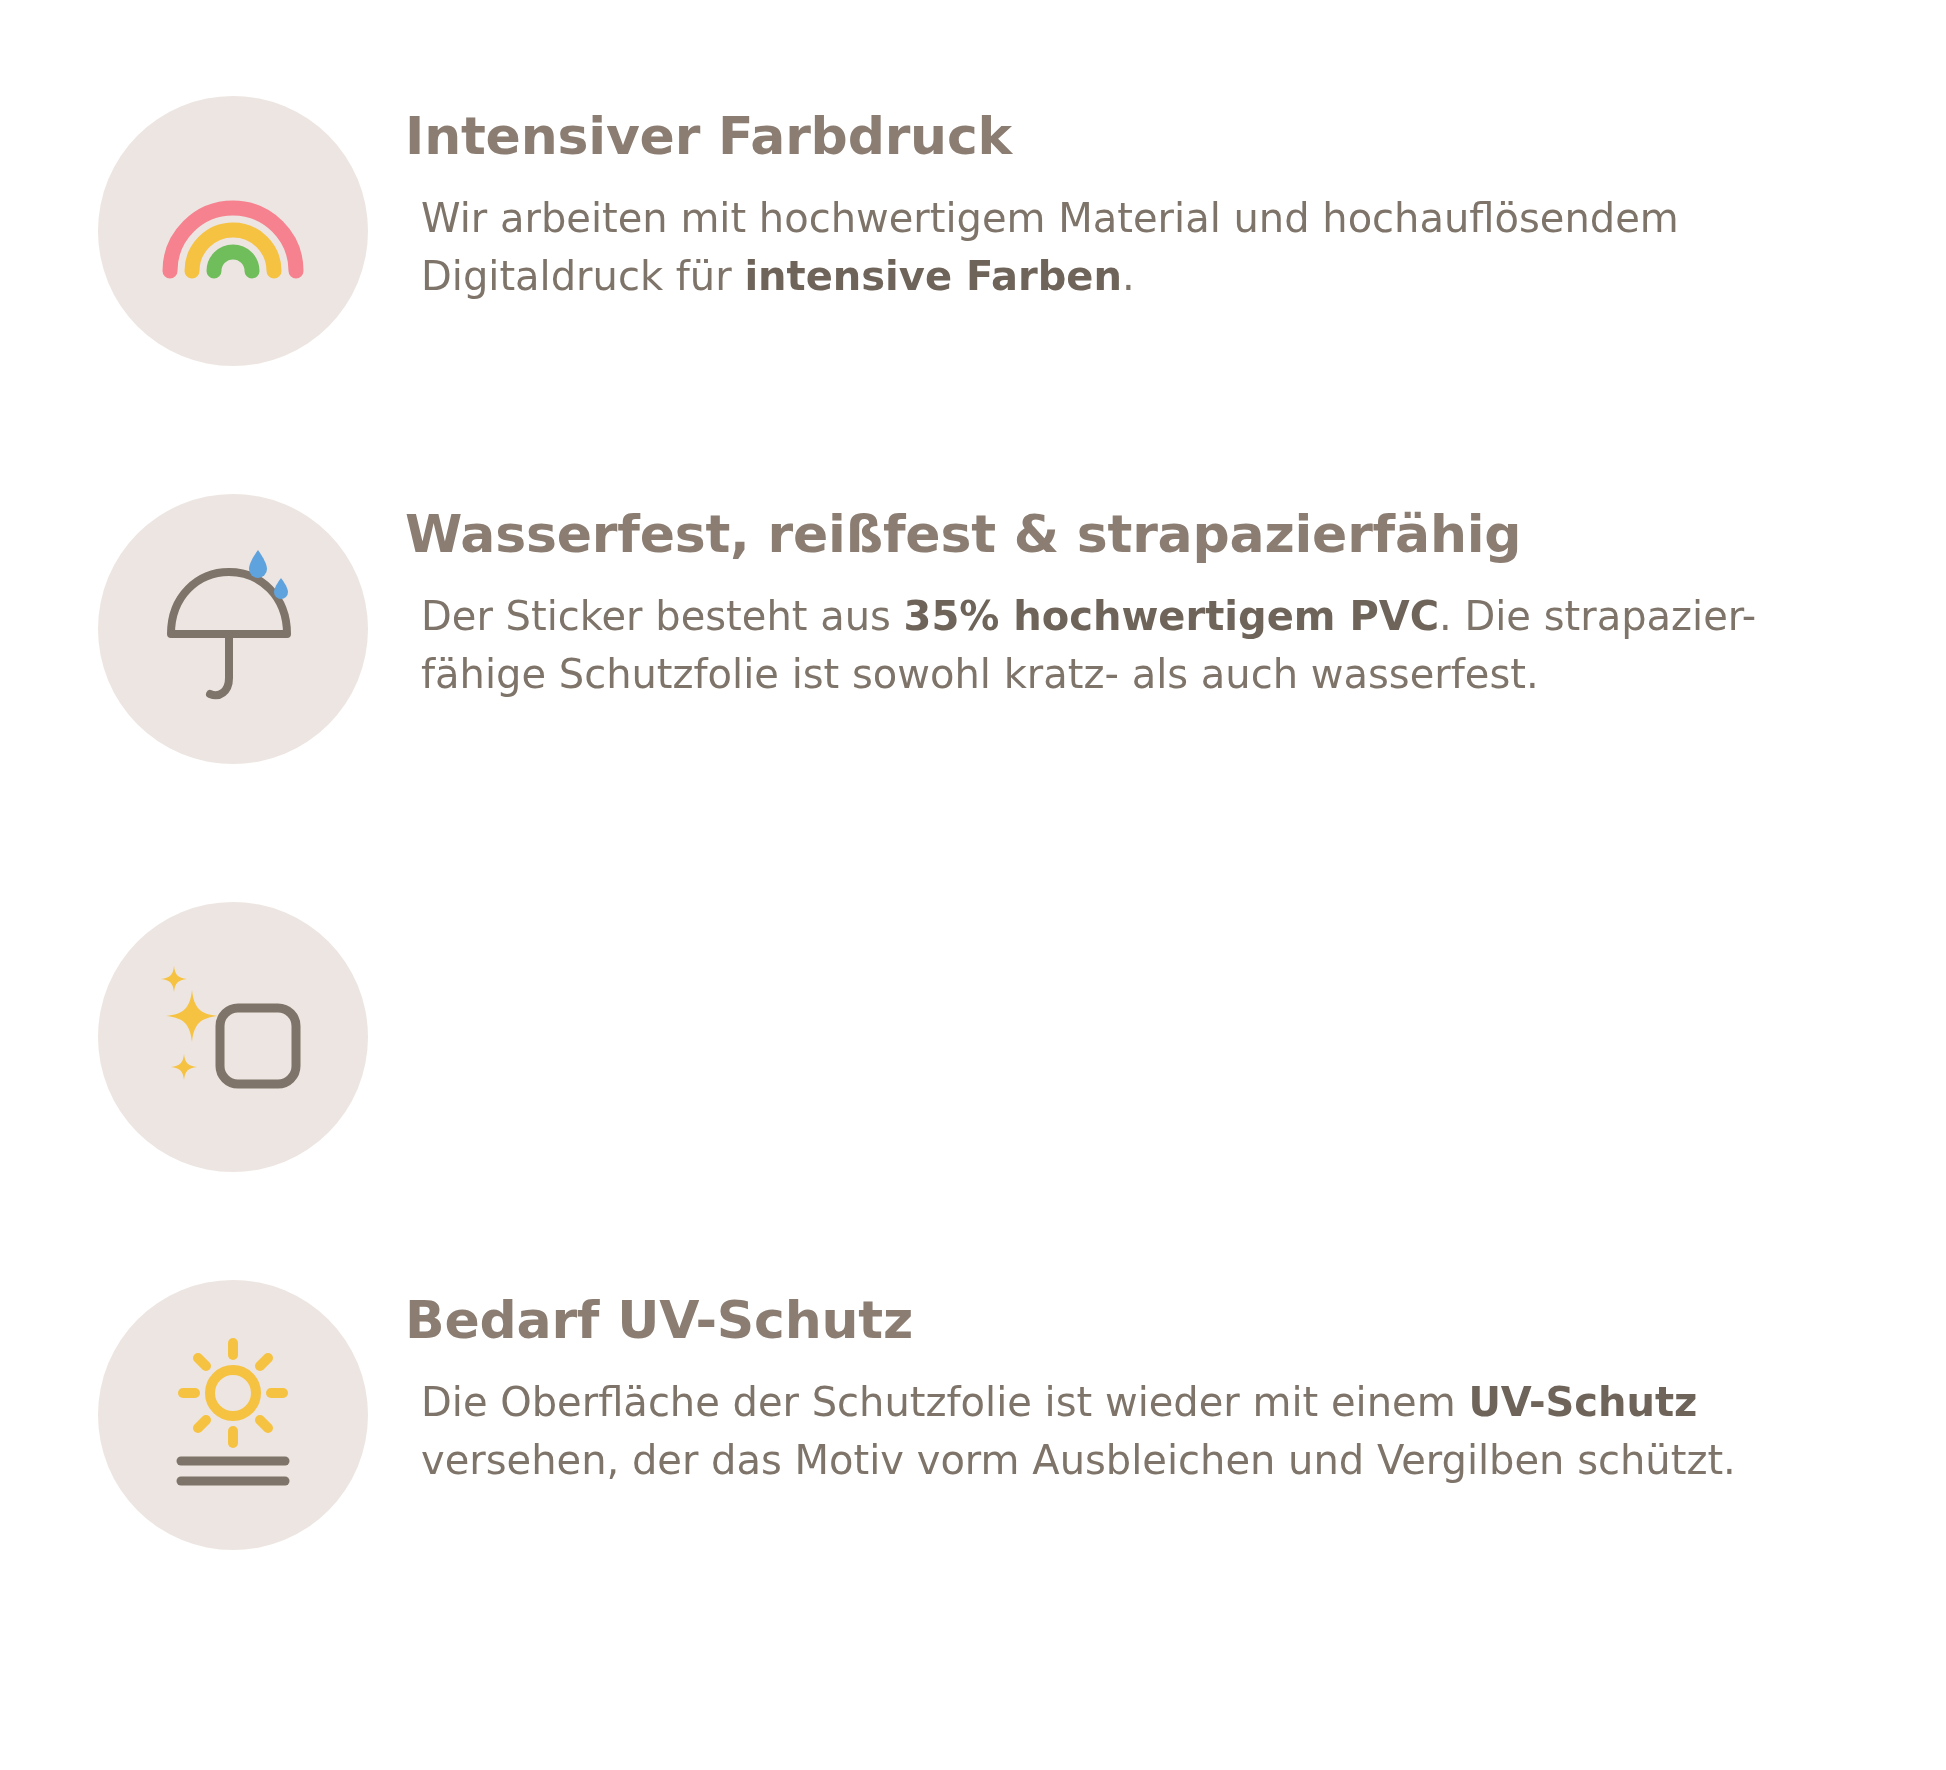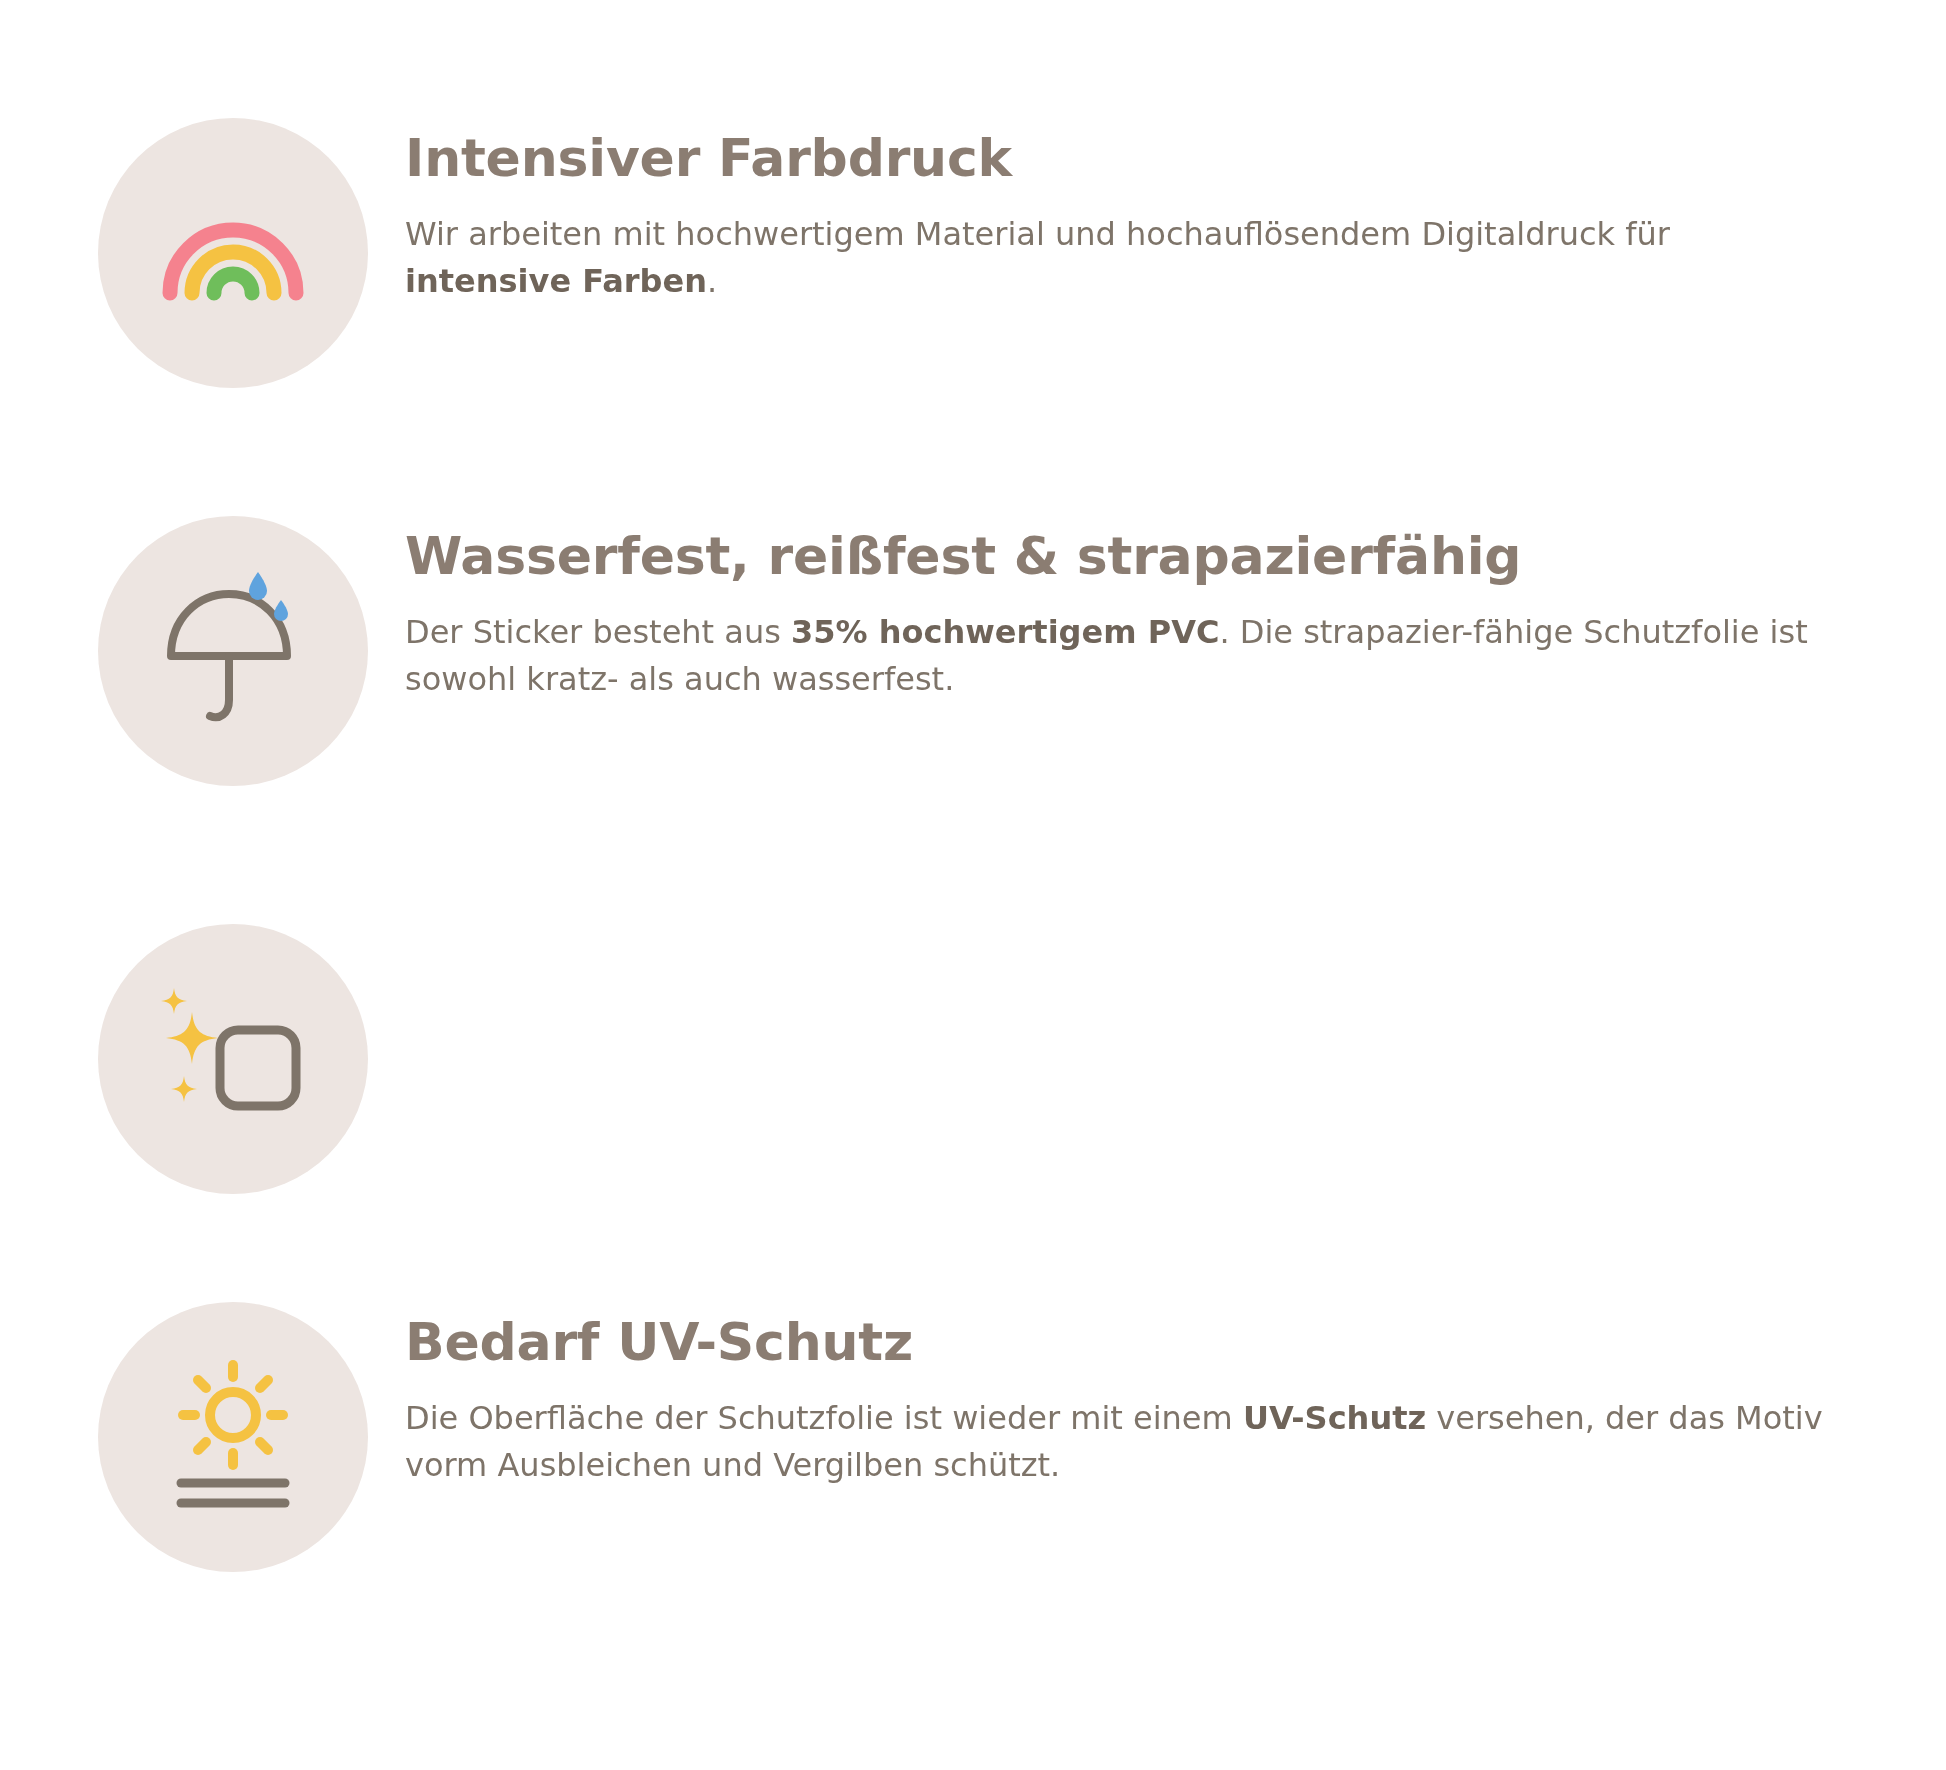--- a/index.html
+++ b/index.html
@@ -7,21 +7,21 @@
     padding: 0;
     background: #ffffff;
   }
   body {
     width: 1946px;
     height: 1770px;
     font-family: "DejaVu Sans", "Liberation Sans", sans-serif;
     overflow: hidden;
   }
   .features {
-    padding: 110px 60px 0 60px;
+    padding: 88px 60px 0 60px;
     box-sizing: border-box;
   }
   .feature {
     display: flex;
     align-items: flex-start;
     margin-bottom: 58px;
   }
   .icon-col {
     flex: 0 0 345px;
     display: flex;
@@ -44,24 +44,24 @@
   }
   .f-title {
     font-size: 52px;
     font-weight: bold;
     color: #8B7D72;
     line-height: 1.18;
     margin: 0 0 22px 0;
     letter-spacing: -0.2px;
   }
   .f-body {
-    font-size: 32px;
+    font-size: 40px;
     color: #7E7469;
     line-height: 1.45;
-    margin: 0;
+    margin: 16px;
     max-width: 1480px;
   }
   .f-body b {
     color: #6F6459;
     font-weight: bold;
   }
   
   .feature.r1 { margin-bottom: 120px; }
   .feature.r2 { margin-bottom: 130px; justify-content: flex-end; }
   .feature.r3 { margin-bottom: 100px; }

